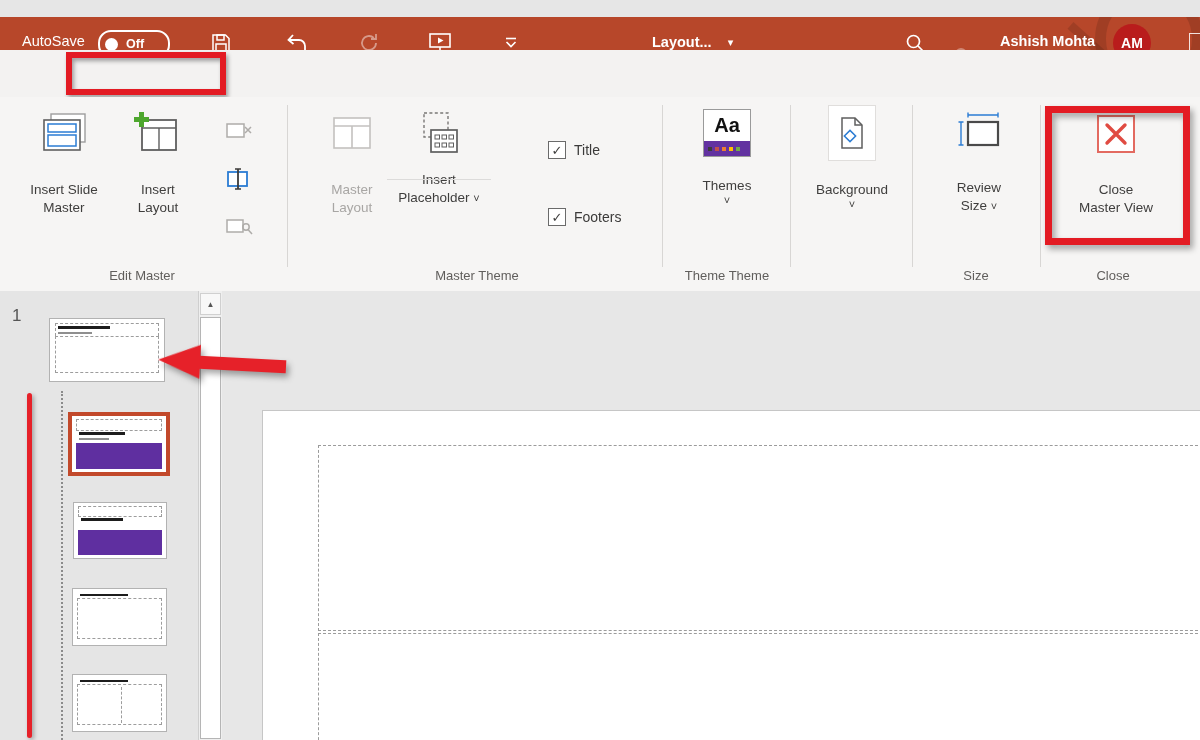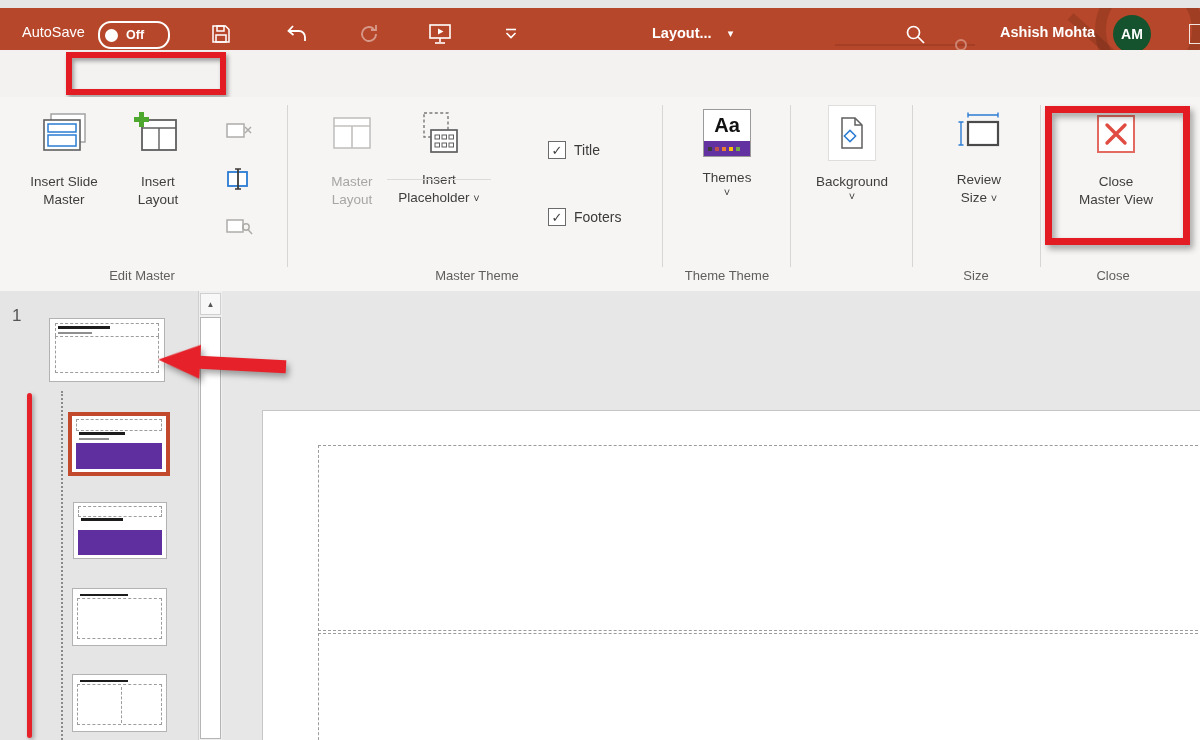--- a/index.html
+++ b/index.html
@@ -1,40 +1,40 @@
 <!DOCTYPE html>
 <html><head>
 <meta charset="utf-8">
 <style>
   html,body{margin:0;padding:0;width:1200px;height:740px;overflow:hidden;
     font-family:"Liberation Sans","DejaVu Sans",sans-serif;background:#e6e6e6;position:relative;}
   .abs{position:absolute;}
   
-  .titlebar{position:absolute;left:0;top:8px;width:1200px;height:48px;background:#B7472A;color:#fff;overflow:hidden;}
+  .titlebar{position:absolute;left:0;top:17px;width:1200px;height:48px;background:#B7472A;color:#fff;overflow:hidden;}
   .tb-text{position:absolute;font-size:14.5px;color:#fff;white-space:nowrap;}
   .tb-btn{position:absolute;display:flex;align-items:center;justify-content:center;cursor:default;}
   .autosave-toggle{position:absolute;left:98px;top:13px;width:68px;height:24px;border:2px solid #fff;border-radius:13px;display:flex;align-items:center;}
   .toggle-knob{width:13px;height:13px;border-radius:50%;background:#fff;margin-left:5px;}
   .toggle-label{font-size:12.5px;color:#fff;margin-left:8px;font-weight:bold;}
   .deco{position:absolute;border-radius:50%;pointer-events:none;}
-  .avatar{position:absolute;left:1113px;top:7px;width:38px;height:38px;border-radius:50%;background:#14532d;
+  .avatar{position:absolute;left:1113px;top:7px;width:38px;height:38px;border-radius:50%;background:#b91c1c;
     display:flex;align-items:center;justify-content:center;font-size:14px;font-weight:bold;color:#fff;}
   
   .tabrow{position:absolute;left:0;top:50px;width:1200px;height:47px;background:#f3f2f1;}
   .tab{position:absolute;top:63px;height:22px;text-align:center;font-size:15px;color:#3d3c3b;cursor:default;white-space:nowrap;}
   .tab.active{font-weight:bold;}
   .tab-underline{position:absolute;left:93px;top:39px;width:100px;height:4px;background:#B7472A;}
   .tab-highlight{position:absolute;left:66px;top:2px;width:148px;height:31px;border:6px solid #E31B23;
     filter:drop-shadow(2px 3px 2px rgba(0,0,0,.35));}
   
   .ribbon{position:absolute;left:0;top:97px;width:1200px;height:194px;background:#f6f5f4;border-bottom:1px solid #cdcccb;}
   .rdivider{position:absolute;top:8px;height:162px;width:1px;background:#d8d6d4;}
   .grouplabel{position:absolute;top:171px;font-size:13px;color:#605e5c;text-align:center;white-space:nowrap;}
   .bigbtn{position:absolute;top:14px;width:92px;height:116px;text-align:center;cursor:default;}
-  .bigbtn .blabel{font-size:13.5px;color:#3f3e3d;line-height:1.3;margin-top:12px;}
+  .bigbtn .blabel{font-size:13.5px;color:#3f3e3d;line-height:1.3;margin-top:20px;}
   .bigbtn.disabled .blabel{color:#a8a6a4;}
   .caret{font-size:11px;color:#3f3e3d;line-height:1;}
   .smallbtn{position:absolute;left:224px;width:30px;height:28px;display:flex;align-items:center;justify-content:center;}
   .check-row{position:absolute;left:548px;display:flex;align-items:center;gap:8px;}
   .cbox{width:16px;height:16px;background:#fff;border:1.5px solid #6a6a6a;display:flex;align-items:center;justify-content:center;
     font-size:13px;color:#3f3e3d;line-height:1;}
   .clabel{font-size:14px;color:#3b3a39;}
   .themes-iconbox{width:46px;height:46px;border:1px solid #9a9a9a;background:#fff;margin:0 auto;display:flex;flex-direction:column;}
   .themes-aa{flex:1;display:flex;align-items:center;justify-content:center;font-weight:bold;font-size:20px;color:#111;}
   .themes-strip{height:15px;background:#6232A0;display:flex;align-items:center;gap:3px;padding-left:4px;}

